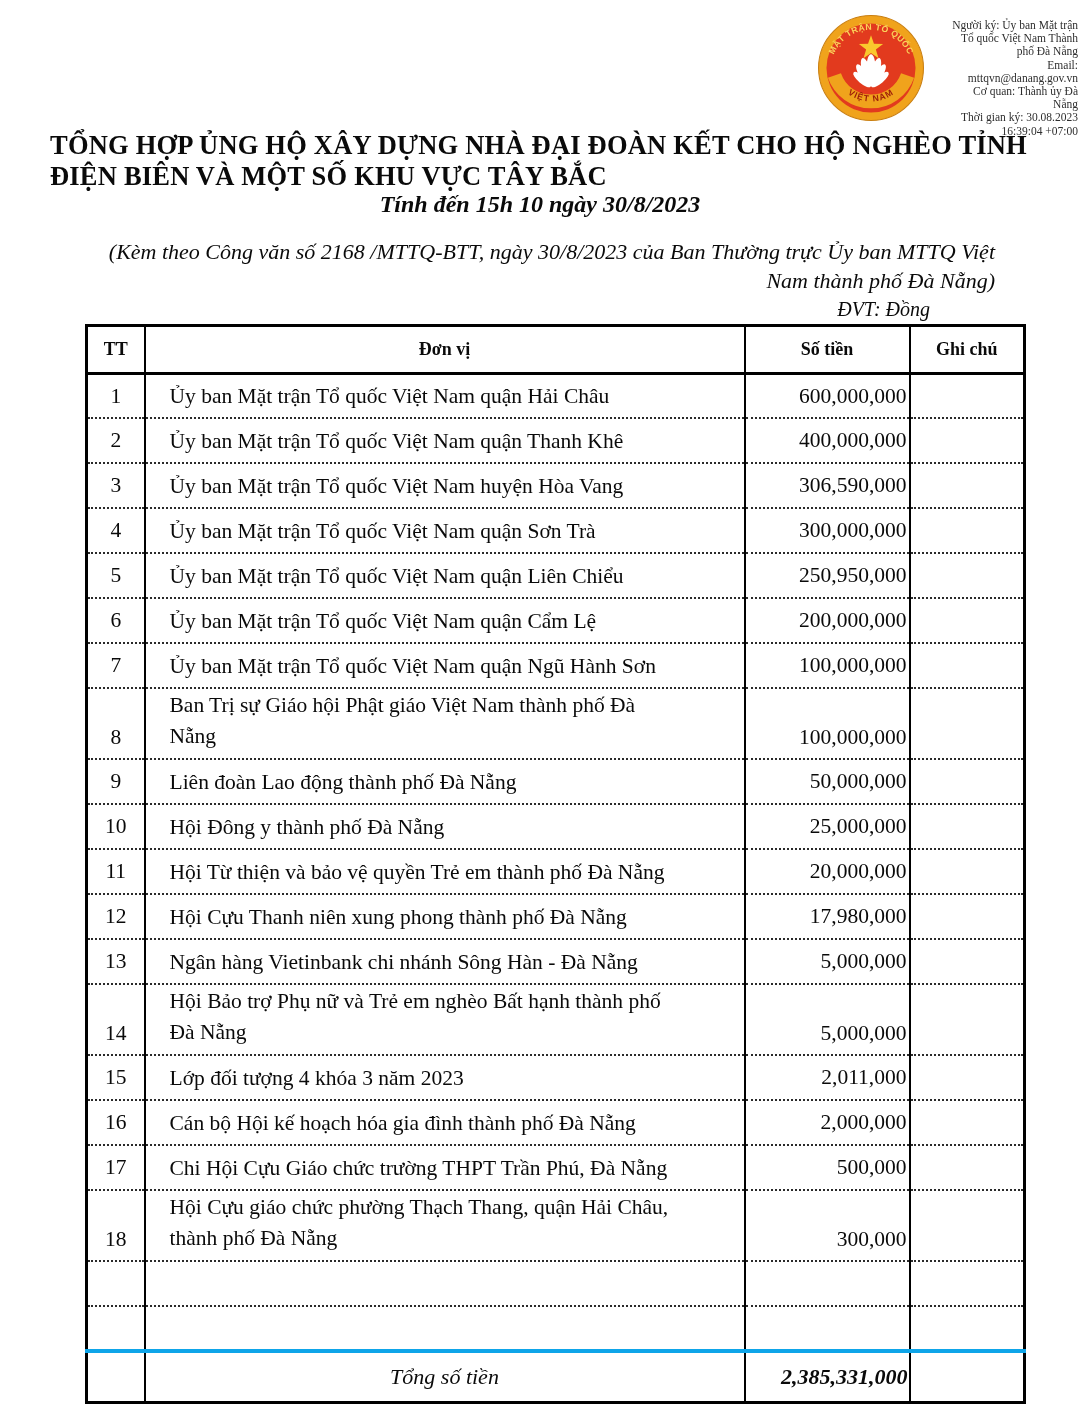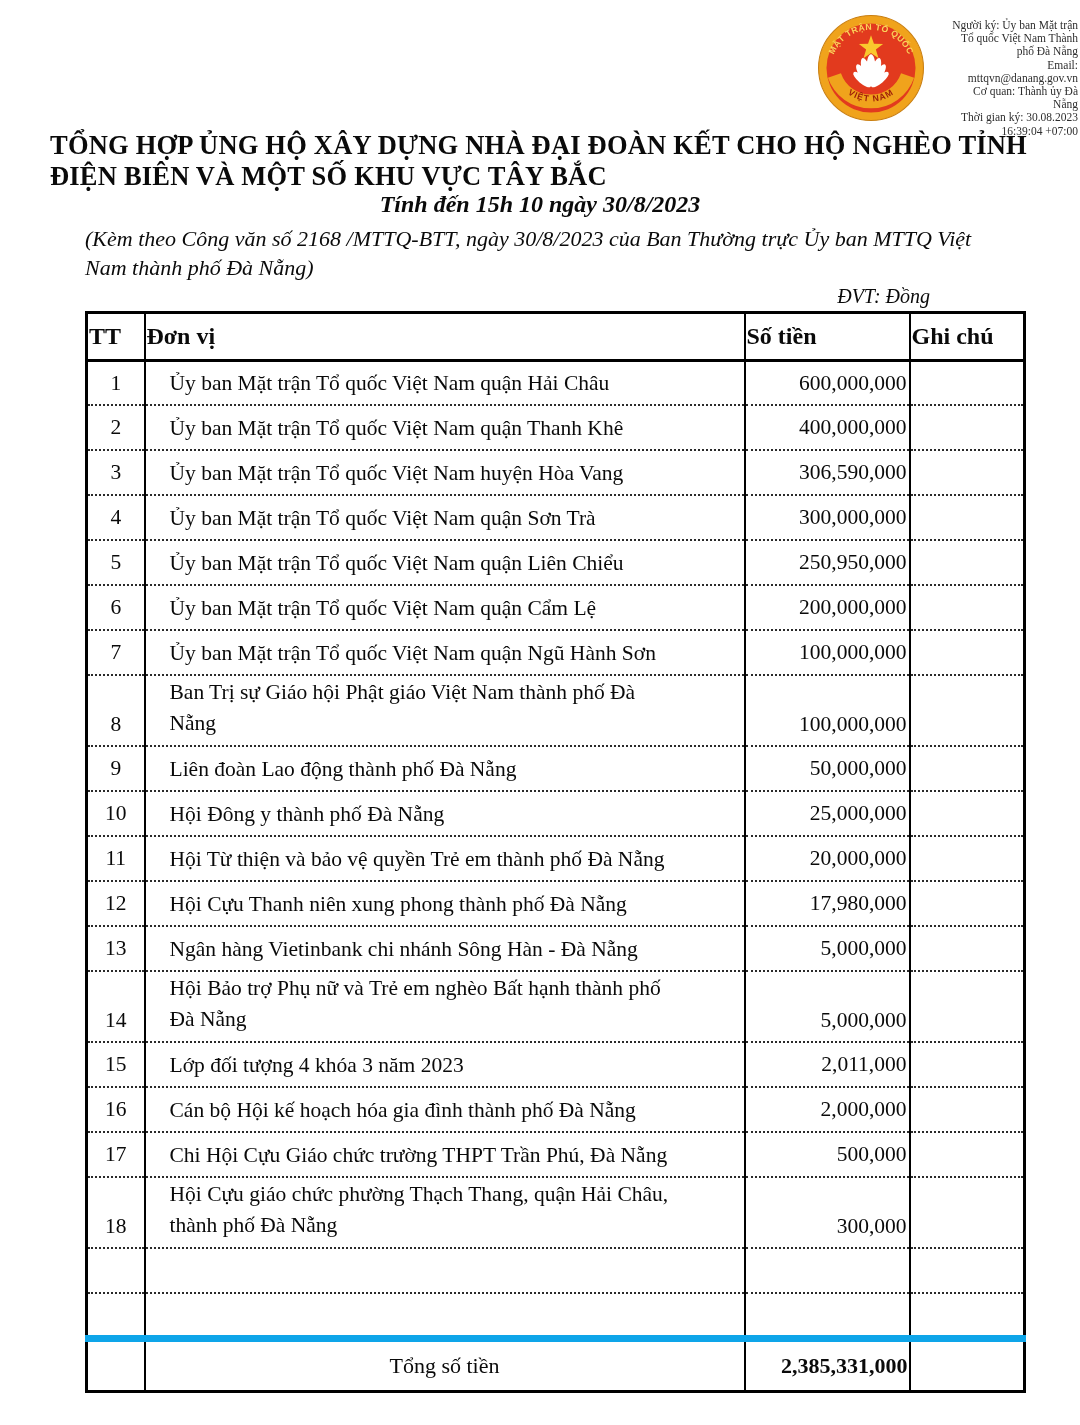--- a/index.html
+++ b/index.html
@@ -24,54 +24,54 @@
   }
   
   .main-title{
     text-align:left;font-weight:bold;font-size:26.5px;line-height:1.16;
     margin:4px auto 0 auto;max-width:980px;letter-spacing:0.2px;
   }
   .subtitle{
     text-align:center;font-weight:bold;font-style:italic;font-size:24px;
   }
   .attachment{
-    text-align:left;font-style:italic;font-size:22px;line-height:1.28;
-    margin:7px auto 0 auto;max-width:910px;
+    text-align:right;font-style:italic;font-size:22px;line-height:1.28;
+    margin:20px auto 0 auto;max-width:910px;
   }
   .dvt{
     text-align:right;font-style:italic;font-size:20px;
     padding-right:150px;margin-top:3px;margin-bottom:3px;
   }
   
   table.summary{
     border-collapse:collapse;table-layout:fixed;
     margin-left:85px;width:938px;
     font-size:21.5px;
   }
   table.summary{border:3px solid #000;}
   table.summary th,
   table.summary td{
     border-left:2px solid #000;border-right:2px solid #000;
     vertical-align:middle;overflow:hidden;
   }
   thead th{
-    font-weight:bold;font-size:24px;height:43px;
-    border-bottom:3px solid #000;text-align:left;
+    font-weight:bold;font-size:18px;height:43px;
+    border-bottom:3px solid #000;text-align:center;
   }
   tbody tr{height:45px;}
   tbody tr.tall{height:71px;}
   tbody tr + tr td{border-top:2px dotted #2a2a2a;}
   td.tt{text-align:center;}
   td.unit{padding-left:24px;text-align:left;white-space:pre-line;line-height:1.42;}
   td.amount{text-align:right;padding-right:2px;}
   td.note{}
   tr.tall td.tt{vertical-align:bottom;padding-bottom:8px;}
   tr.tall td.unit{vertical-align:top;padding-top:1px;}
   tr.tall td.amount{vertical-align:bottom;padding-bottom:8px;}
-  tfoot td{border-top:7px solid #0ea5e9;height:46px;}
+  tfoot td{border-top:4px solid #0ea5e9;height:46px;font-style:italic;}
   td.total-label{text-align:center;font-size:22px;}
   td.total-amount{font-weight:bold;text-align:right;font-size:22px;}
 </style>
 </head>
 <body>
 
 <div class="page">
 
   <div class="top-header">
     <div class="logo-wrap">

